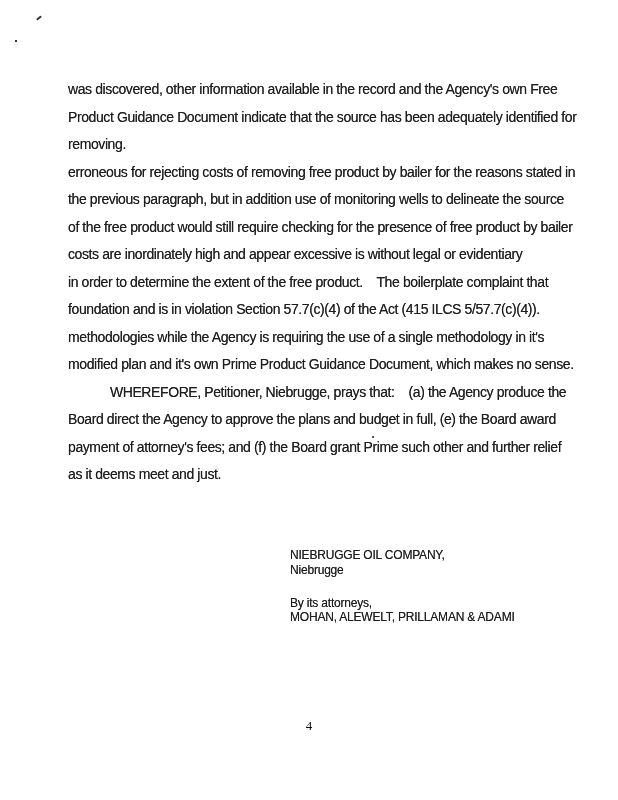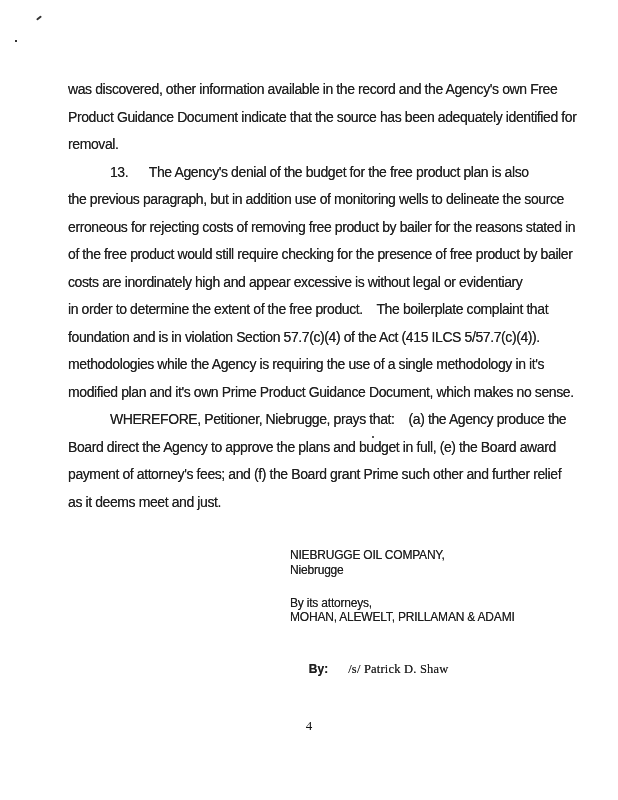--- a/index.html
+++ b/index.html
@@ -97,43 +97,39 @@
 
 <div class="page">
 
   <span class="artifact artifact-tick"></span>
   <span class="artifact artifact-dot-1"></span>
   <span class="artifact artifact-dot-2"></span>
 
   <div class="body-text">
     <div class="doc-line">was discovered, other information available in the record and the Agency's own Free</div>
     <div class="doc-line">Product Guidance Document indicate that the source has been adequately identified for</div>
-    <div class="doc-line">removal.</div>
-    <div class="doc-line">            13.      The Agency's denial of the budget for the free product plan is also</div>
+    <div class="doc-line">removing.</div>
+    <div class="doc-line">erroneous for rejecting costs of removing free product by bailer for the reasons stated in</div>
     <div class="doc-line">the previous paragraph, but in addition use of monitoring wells to delineate the source</div>
-    <div class="doc-line">erroneous for rejecting costs of removing free product by bailer for the reasons stated in</div>
     <div class="doc-line">of the free product would still require checking for the presence of free product by bailer</div>
     <div class="doc-line">costs are inordinately high and appear excessive is without legal or evidentiary</div>
     <div class="doc-line">in order to determine the extent of the free product.    The boilerplate complaint that</div>
     <div class="doc-line">foundation and is in violation Section 57.7(c)(4) of the Act (415 ILCS 5/57.7(c)(4)).</div>
     <div class="doc-line">methodologies while the Agency is requiring the use of a single methodology in it's</div>
     <div class="doc-line">modified plan and it's own Prime Product Guidance Document, which makes no sense.</div>
     <div class="doc-line">            WHEREFORE, Petitioner, Niebrugge, prays that:    (a) the Agency produce the</div>
     <div class="doc-line">Board direct the Agency to approve the plans and budget in full, (e) the Board award</div>
     <div class="doc-line">payment of attorney's fees; and (f) the Board grant Prime such other and further relief</div>
     <div class="doc-line">as it deems meet and just.</div>
   </div>
 
   <div class="signature-block">
     <div>NIEBRUGGE OIL COMPANY,</div>
     <div>Niebrugge</div>
     <div class="sig-spacer-sm"></div>
     <div>By its attorneys,</div>
     <div>MOHAN, ALEWELT, PRILLAMAN &amp; ADAMI</div>
     <div class="sig-spacer-lg"></div>
-    <div class="by-line">
-      <span class="by-label">By:</span><span class="signed-name">/s/ Patrick D. Shaw</span>
-    </div>
   </div>
 
   <div class="page-number">4</div>
 
 </div>
 
 </body></html>

